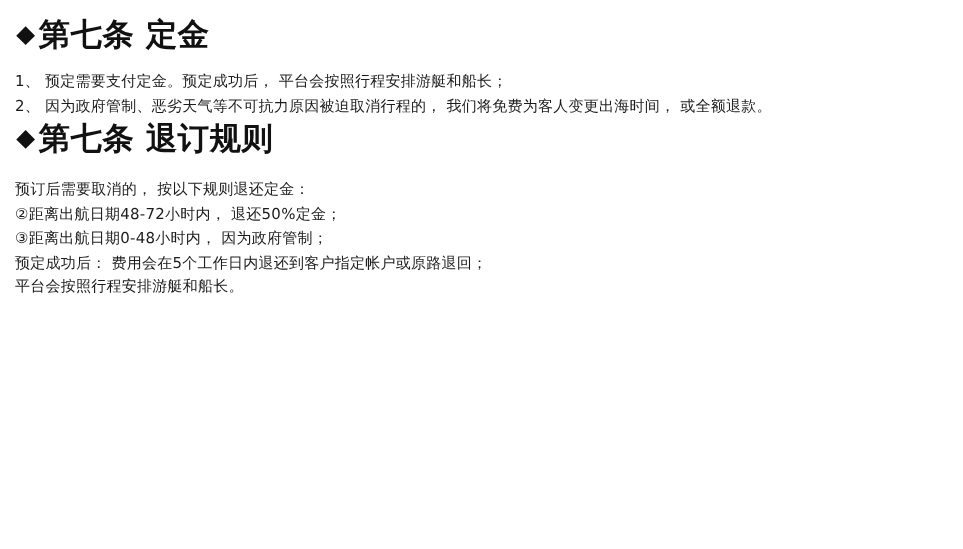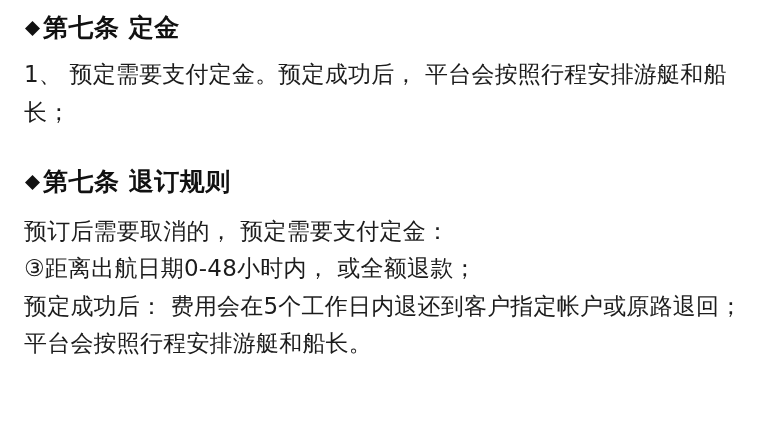--- a/index.html
+++ b/index.html
@@ -11,21 +11,21 @@
     height: 439px;
     background: #ffffff;
     font-family: "DejaVu Sans", "Liberation Sans", sans-serif;
     color: #1a1a1a;
     overflow: hidden;
   }
   .page {
     width: 770px;
     height: 439px;
     box-sizing: border-box;
-    padding: 10px 12px 0 24px;
+    padding: 10px 12px 0 12px;
     position: relative;
   }
   .section {
     margin: 0;
   }
   .section-heading {
     font-size: 25px;
     font-weight: bold;
     line-height: 1.25;
     letter-spacing: 0.5px;
@@ -43,37 +43,36 @@
     top: 1px;
     flex: 0 0 auto;
   }
   .diamond-icon svg {
     display: block;
   }
   .heading-text {
     white-space: pre;
   }
   .body-text {
-    font-size: 23px;
+    font-size: 12px;
     line-height: 1.62;
     color: #1c1c1c;
     letter-spacing: 0.2px;
   }
   .para {
     margin: 0;
     white-space: pre-wrap;
   }
   .section-one {
     margin-top: 2px;
   }
   .section-one .body-text {
     margin-top: 13px;
   }
   .section-two {
-    margin-top: 35px;
   }
   .section-two .body-text {
     margin-top: 16px;
   }
   .list-line {
     margin: 0;
     white-space: pre-wrap;
   }
 </style>
 </head>
@@ -85,33 +84,35 @@
     <div class="section-heading">
       <span class="diamond-icon">
         <svg width="17" height="17" viewBox="0 0 17 17" aria-hidden="true">
           <polygon points="8.5,1 16,8.5 8.5,16 1,8.5" fill="#111111"></polygon>
         </svg>
       </span>
       <span class="heading-text">第七条 定金</span>
     </div>
     <div class="body-text">
       <p class="para">1、 预定需要支付定金。预定成功后， 平台会按照行程安排游艇和船长；</p>
+      <p class="para">2、 因为政府管制、恶劣天气等不可抗力原因被迫取消行程的， 我们将免费为客人变更出海时间， 或全额退款。</p>
     </div>
   </div>
 
   <div class="section section-two">
     <div class="section-heading">
       <span class="diamond-icon">
         <svg width="17" height="17" viewBox="0 0 17 17" aria-hidden="true">
           <polygon points="8.5,1 16,8.5 8.5,16 1,8.5" fill="#111111"></polygon>
         </svg>
       </span>
       <span class="heading-text">第七条 退订规则</span>
     </div>
     <div class="body-text">
-      <p class="list-line">预订后需要取消的， 预定需要支付定金：</p>
-      <p class="list-line">③距离出航日期0-48小时内， 或全额退款；</p>
+      <p class="list-line">预订后需要取消的， 按以下规则退还定金：</p>
+      <p class="list-line">②距离出航日期48-72小时内， 退还50%定金；</p>
+      <p class="list-line">③距离出航日期0-48小时内， 因为政府管制；</p>
       <p class="list-line">预定成功后： 费用会在5个工作日内退还到客户指定帐户或原路退回；</p>
       <p class="list-line">平台会按照行程安排游艇和船长。</p>
     </div>
   </div>
 
 </div>
 
 </body></html>

